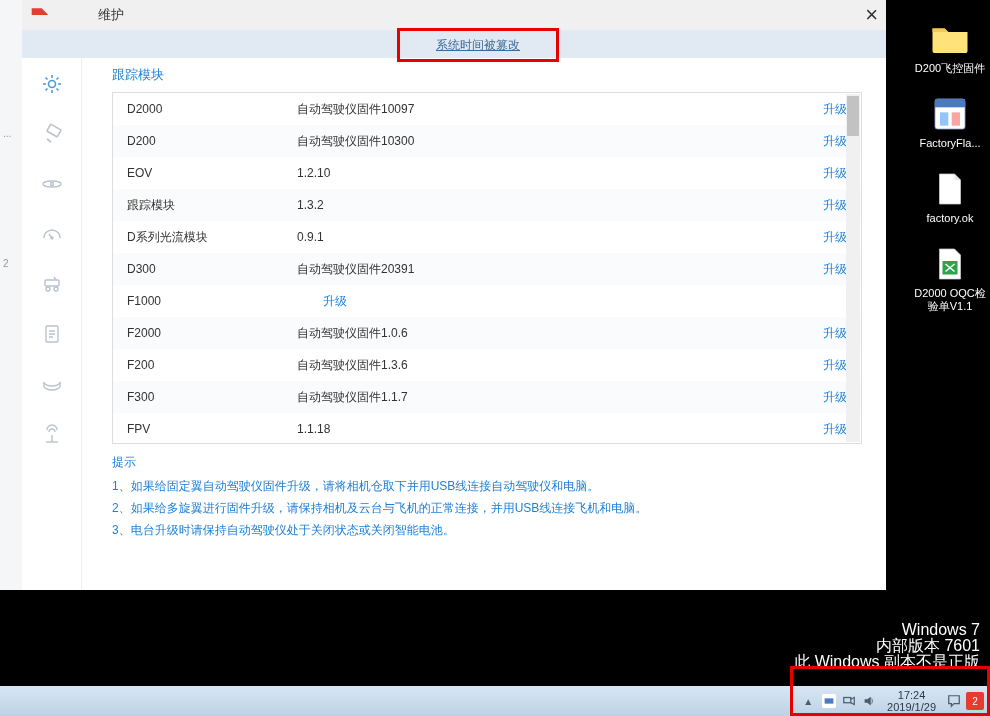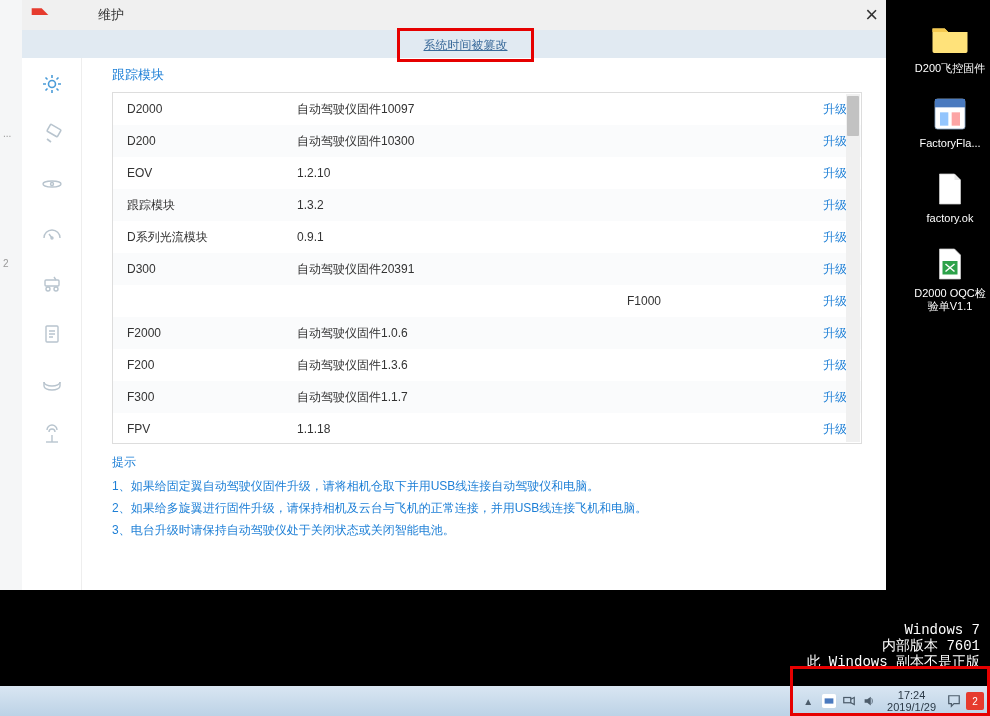--- a/index.html
+++ b/index.html
@@ -6,56 +6,56 @@
     body { font-family: "Microsoft YaHei", Arial, sans-serif; background: #000; width: 990px; height: 716px; overflow: hidden; position: relative; }
     
     .app-window { position: absolute; left: 22px; top: 0; width: 864px; height: 590px; background: #fff; display: flex; flex-direction: column; }
     
     .titlebar { height: 30px; background: #f0f0f0; display: flex; align-items: center; padding: 0 8px; position: relative; gap: 40px; }
     .titlebar .logo { width: 20px; height: 20px; margin-right: 8px; }
     .titlebar .title { font-size: 13px; color: #333; }
     .titlebar .close { position: absolute; right: 8px; top: 2px; font-size: 22px; color: #333; cursor: pointer; font-weight: 300; }
     
     .topbanner { height: 28px; background: #e1eaf2; position: relative; }
-    .time-warn-box { position: absolute; left: 375px; top: -2px; width: 137px; height: 34px; border: 3px solid #e60000; display: flex; align-items: center; justify-content: center; }
+    .time-warn-box { position: absolute; left: 375px; top: -2px; width: 162px; height: 34px; border: 3px solid #e60000; display: flex; align-items: center; justify-content: center; }
     .time-warn { font-size: 12px; color: #3a6a9a; text-decoration: underline; cursor: pointer; }
     
     .body-area { flex: 1; display: flex; overflow: hidden; }
     
     .sidebar { width: 60px; background: #fff; padding-top: 12px; display: flex; flex-direction: column; align-items: center; gap: 22px; border-right: 1px solid #eee; }
     .side-icon { width: 28px; height: 28px; display: flex; align-items: center; justify-content: center; color: #4a9bd8; cursor: pointer; }
     .side-icon.muted { color: #b8c4ce; }
     .side-icon svg { width: 24px; height: 24px; }
     
     .main { flex: 1; padding: 8px 24px 10px 30px; overflow: hidden; display: flex; flex-direction: column; }
     .section-title { font-size: 13px; color: #1d7fd6; margin-bottom: 8px; }
     
     .fw-table { border: 1px solid #ddd; background: #fff; position: relative; flex: 0 0 auto; }
     .fw-scroll { max-height: 350px; overflow-y: auto; }
-    .fw-row { display: flex; align-items: center; height: 32px; padding: 0 14px; font-size: 12px; color: #333; justify-content: flex-end; }
+    .fw-row { display: flex; align-items: center; height: 32px; padding: 0 14px; font-size: 12px; color: #333; }
     .fw-row:nth-child(even) { background: #fafbfc; }
     .fw-col-name { width: 170px; }
     .fw-col-ver { flex: 1; }
     .fw-col-action { width: 50px; text-align: right; }
     .fw-link { color: #1d7fd6; cursor: pointer; }
     .scrollbar { position: absolute; right: 1px; top: 1px; bottom: 1px; width: 14px; background: #f0f0f0; }
     .scrollbar-thumb { position: absolute; left: 1px; right: 1px; top: 2px; height: 40px; background: #c2c2c2; border-radius: 1px; }
     
     .tips-title { font-size: 12px; color: #1d7fd6; margin-top: 10px; margin-bottom: 4px; }
     .tip-line { font-size: 12px; color: #1d7fd6; line-height: 22px; }
     
     .left-slice { position: absolute; left: 0; top: 0; width: 22px; height: 590px; background: #f5f6f7; }
     .left-slice .dot { position: absolute; left: 3px; font-size: 10px; color: #999; }
     
     .desktop-icons { position: absolute; right: 0; top: 18px; width: 80px; display: flex; flex-direction: column; align-items: center; gap: 18px; }
     .dicon { display: flex; flex-direction: column; align-items: center; width: 74px; cursor: pointer; }
     .dicon-img { width: 42px; height: 42px; display: flex; align-items: center; justify-content: center; margin-bottom: 2px; }
     .dicon-label { font-size: 11px; color: #fff; text-align: center; line-height: 13px; word-break: break-all; }
     
-    .watermark { position: absolute; right: 10px; bottom: 46px; text-align: right; color: #fff; font-size: 14px; line-height: 16px; font-family: Liberation Mono, monospace; }
+    .watermark { position: absolute; right: 10px; bottom: 46px; text-align: right; color: #fff; font-size: 16px; line-height: 16px; }
     
     .taskbar { position: absolute; left: 0; right: 0; bottom: 0; height: 30px; background: linear-gradient(#d9e6f2, #bcd2e6); display: flex; align-items: center; justify-content: flex-end; padding: 0 6px; gap: 4px; }
     .tray-icon { width: 16px; height: 16px; display: flex; align-items: center; justify-content: center; color: #4c5c6b; }
     .tray-arrow { font-size: 10px; color: #4c5c6b; margin-right: 4px; }
     .clock { text-align: center; font-size: 11px; color: #2c3a47; line-height: 12px; padding: 0 6px; }
     .notif-badge { width: 18px; height: 18px; background: #e63b2e; color: #fff; font-size: 10px; display: flex; align-items: center; justify-content: center; border-radius: 2px; }
     
     .tray-redbox { position: absolute; right: 0; bottom: 0; width: 200px; height: 50px; border: 3px solid #e60000; pointer-events: none; }
     
     .fw-scroll::-webkit-scrollbar { width: 0; }

